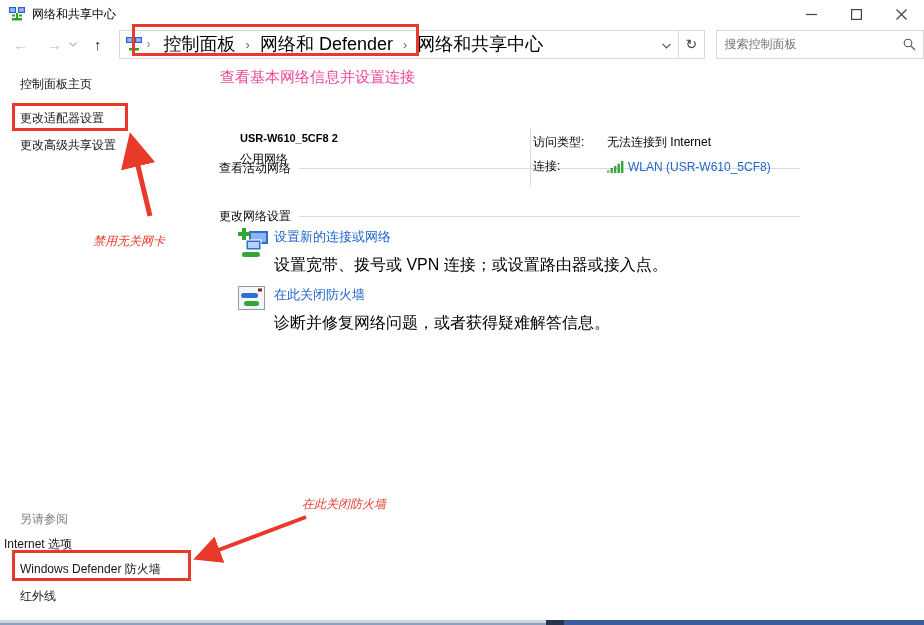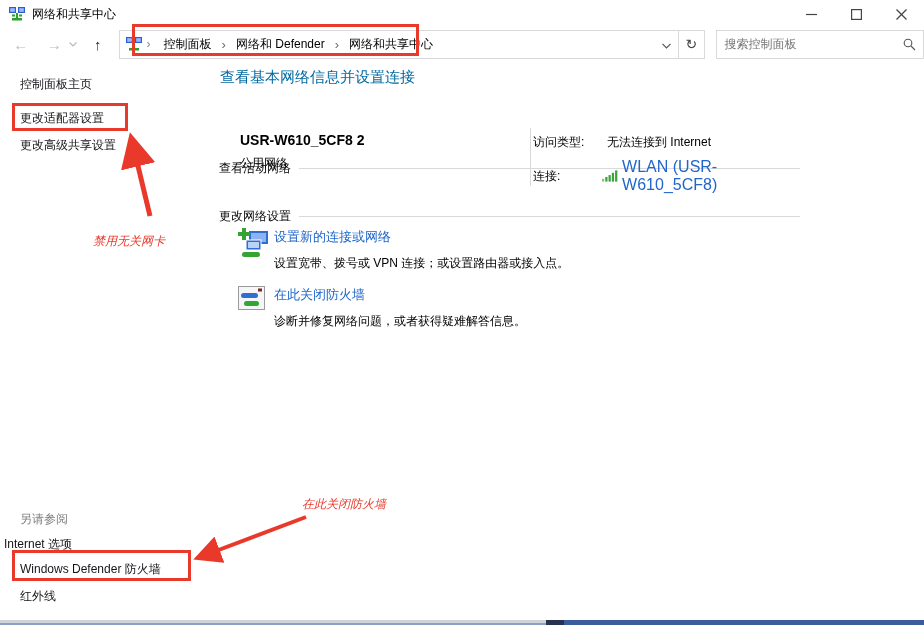--- a/index.html
+++ b/index.html
@@ -16,58 +16,58 @@
   .win-btn svg { display:block; }
 
   
   .toolbar { position:absolute; left:0; top:28px; width:924px; height:32px; background:#fff; display:flex; align-items:center; }
   .navbtn { width:26px; height:26px; display:flex; align-items:center; justify-content:center; font-size:15px; }
   .navbtn.disabled { color:#b9b9b9; }
   .navbtn.enabled { color:#333; }
   .nav-chev { width:12px; height:26px; display:flex; align-items:center; justify-content:center; }
   .addressbar { margin-left:8px; width:594px; height:29px; border:1px solid #d9d9d9; background:#fff; display:flex; align-items:center; padding:0 2px 0 6px; }
   .addr-chev { color:#8a8a8a; font-size:12px; padding:0 5px; }
-  .crumb { font-size:12px; color:#000; padding:0 8px; white-space:nowrap; }
+  .crumb { font-size:18px; color:#000; padding:0 8px; white-space:nowrap; }
   .crumb-sep { font-size:13px; color:#6a6a6a; padding:0 2px; }
   .addr-spacer { flex:1; }
   .addr-drop { width:22px; text-align:center; }
   .addr-divider { width:1px; height:27px; background:#d9d9d9; margin:0 1px; }
   .addr-refresh { width:22px; text-align:center; font-size:14px; color:#444; }
   .searchbox { margin-left:11px; width:210px; height:29px; border:1px solid #d9d9d9; display:flex; align-items:center; padding:0 7px; }
   .searchbox input { flex:1; border:none; outline:none; font-size:12px; color:#333; font-family:inherit; }
   .searchbox input::placeholder { color:#767676; opacity:1; }
 
   
   .side-item { position:absolute; font-size:12px; color:#15151a; white-space:nowrap; cursor:pointer; }
   .side-gray { position:absolute; font-size:12px; color:#7f7f7f; white-space:nowrap; }
 
   
   .content { position:absolute; left:219px; top:60px; width:581px; height:560px; }
-  .page-title { position:absolute; left:1px; top:8px; font-size:15px; color:#0369a1; white-space:nowrap; }
+  .page-title { position:absolute; left:1px; top:8px; font-size:15px; color:#ec4899; white-space:nowrap; }
   .sec-row { position:absolute; left:0; width:581px; display:flex; align-items:center; }
   .sec-row .sec-label { font-size:12px; color:#000; white-space:nowrap; }
   .sec-row .sec-line { flex:1; height:1px; background:#d9d9d9; margin-left:8px; }
   .sec1 { top:100px; }
   .sec2 { top:148px; }
   .net-left { position:absolute; left:21px; top:72px; }
-  .net-name { font-size:14px; font-weight:bold; color:#000; }
+  .net-name { font-size:11px; font-weight:bold; color:#000; }
   .net-profile { font-size:12px; color:#000; margin-top:7px; }
   .vdivider { position:absolute; left:311px; top:68px; height:58px; width:1px; background:#d9d9d9; }
   .net-right { position:absolute; left:314px; top:74px; font-size:12px; color:#000; }
   .nr-row { display:flex; align-items:center; margin-bottom:7px; }
   .nr-label { width:74px; }
   .wifi-ic { margin-right:4px; display:inline-block; }
-  .link { color:#2066cc; text-decoration:none; cursor:pointer; font-size:16px; }
+  .link { color:#2066cc; text-decoration:none; cursor:pointer; font-size:12px; }
   .task { position:absolute; left:19px; width:540px; }
   .task-0 { top:168px; }
   .task-1 { top:226px; }
   .task-ic { position:absolute; left:0; top:0; }
   .task-body { margin-left:36px; }
   .task-title { font-size:13px; color:#2066cc; cursor:pointer; white-space:nowrap; }
-  .task-desc { font-size:12px; color:#000; margin-top:9px; white-space:nowrap; }
+  .task-desc { font-size:16px; color:#000; margin-top:9px; white-space:nowrap; }
 
   
   .red-box { position:absolute; border:3px solid #e8392b; pointer-events:none; z-index:40; }
   .box-breadcrumb { left:132px; top:24px; width:287px; height:32px; }
   .box-adapter { left:12px; top:103px; width:116px; height:28px; }
   .box-firewall { left:12px; top:550px; width:179px; height:31px; }
   .red-note { position:absolute; color:#e8392b; font-size:12px; white-space:nowrap; z-index:41;font-style:italic; }
   .note-adapter { left:93px; top:233px; }
   .note-firewall { left:302px; top:496px; }
   .arrow-layer { position:absolute; left:0; top:0; width:924px; height:625px; pointer-events:none; z-index:39; }

